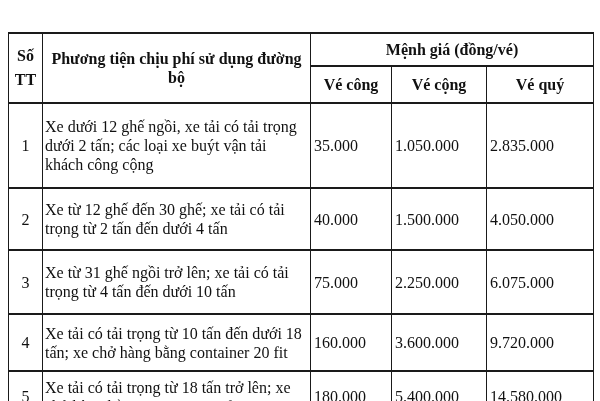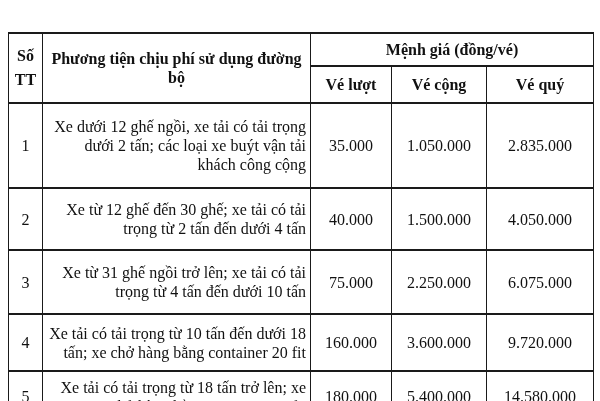--- a/index.html
+++ b/index.html
@@ -37,22 +37,22 @@
     padding: 2px 3px;
     background: #ffffff;
   }
   .fee-table th {
     font-weight: bold;
     text-align: center;
     padding: 2px 4px;
   }
   th.h-stt      { line-height: 24px; }
   td.c-stt      { text-align: center; }
-  td.c-desc     { text-align: right; padding: 2px 4px 2px 2px; }
-  td.c-num      { text-align: center; }
+  td.c-desc     { text-align: left; padding: 2px 4px 2px 2px; }
+  td.c-num      { text-align: left; }
   tr.hrow1 { height: 33px; }
   tr.hrow2 { height: 37px; }
   tr.r1 { height: 85px; }
   tr.r2 { height: 62px; }
   tr.r3 { height: 64px; }
   tr.r4 { height: 57px; }
   tr.r5 { height: 51px; }
   col.w-stt   { width: 34px; }
   col.w-desc  { width: 268px; }
   col.w-luot  { width: 81px; }
@@ -71,21 +71,21 @@
       <col class="w-thang">
       <col class="w-quy">
     </colgroup>
     <thead>
       <tr class="hrow1">
         <th class="h-stt" rowspan="2">Số TT</th>
         <th rowspan="2">Phương tiện chịu phí sử dụng đường bộ</th>
         <th colspan="3">Mệnh giá (đồng/vé)</th>
       </tr>
       <tr class="hrow2">
-        <th>Vé lượt</th>
+        <th>Vé công</th>
         <th>Vé cộng</th>
         <th>Vé quý</th>
       </tr>
     </thead>
     <tbody>
       <tr class="r1">
         <td class="c-stt">1</td>
         <td class="c-desc">Xe dưới 12 ghế ngồi, xe tải có tải trọng dưới 2 tấn; các loại xe buýt vận tải khách công cộng</td>
         <td class="c-num">35.000</td>
         <td class="c-num">1.050.000</td>

